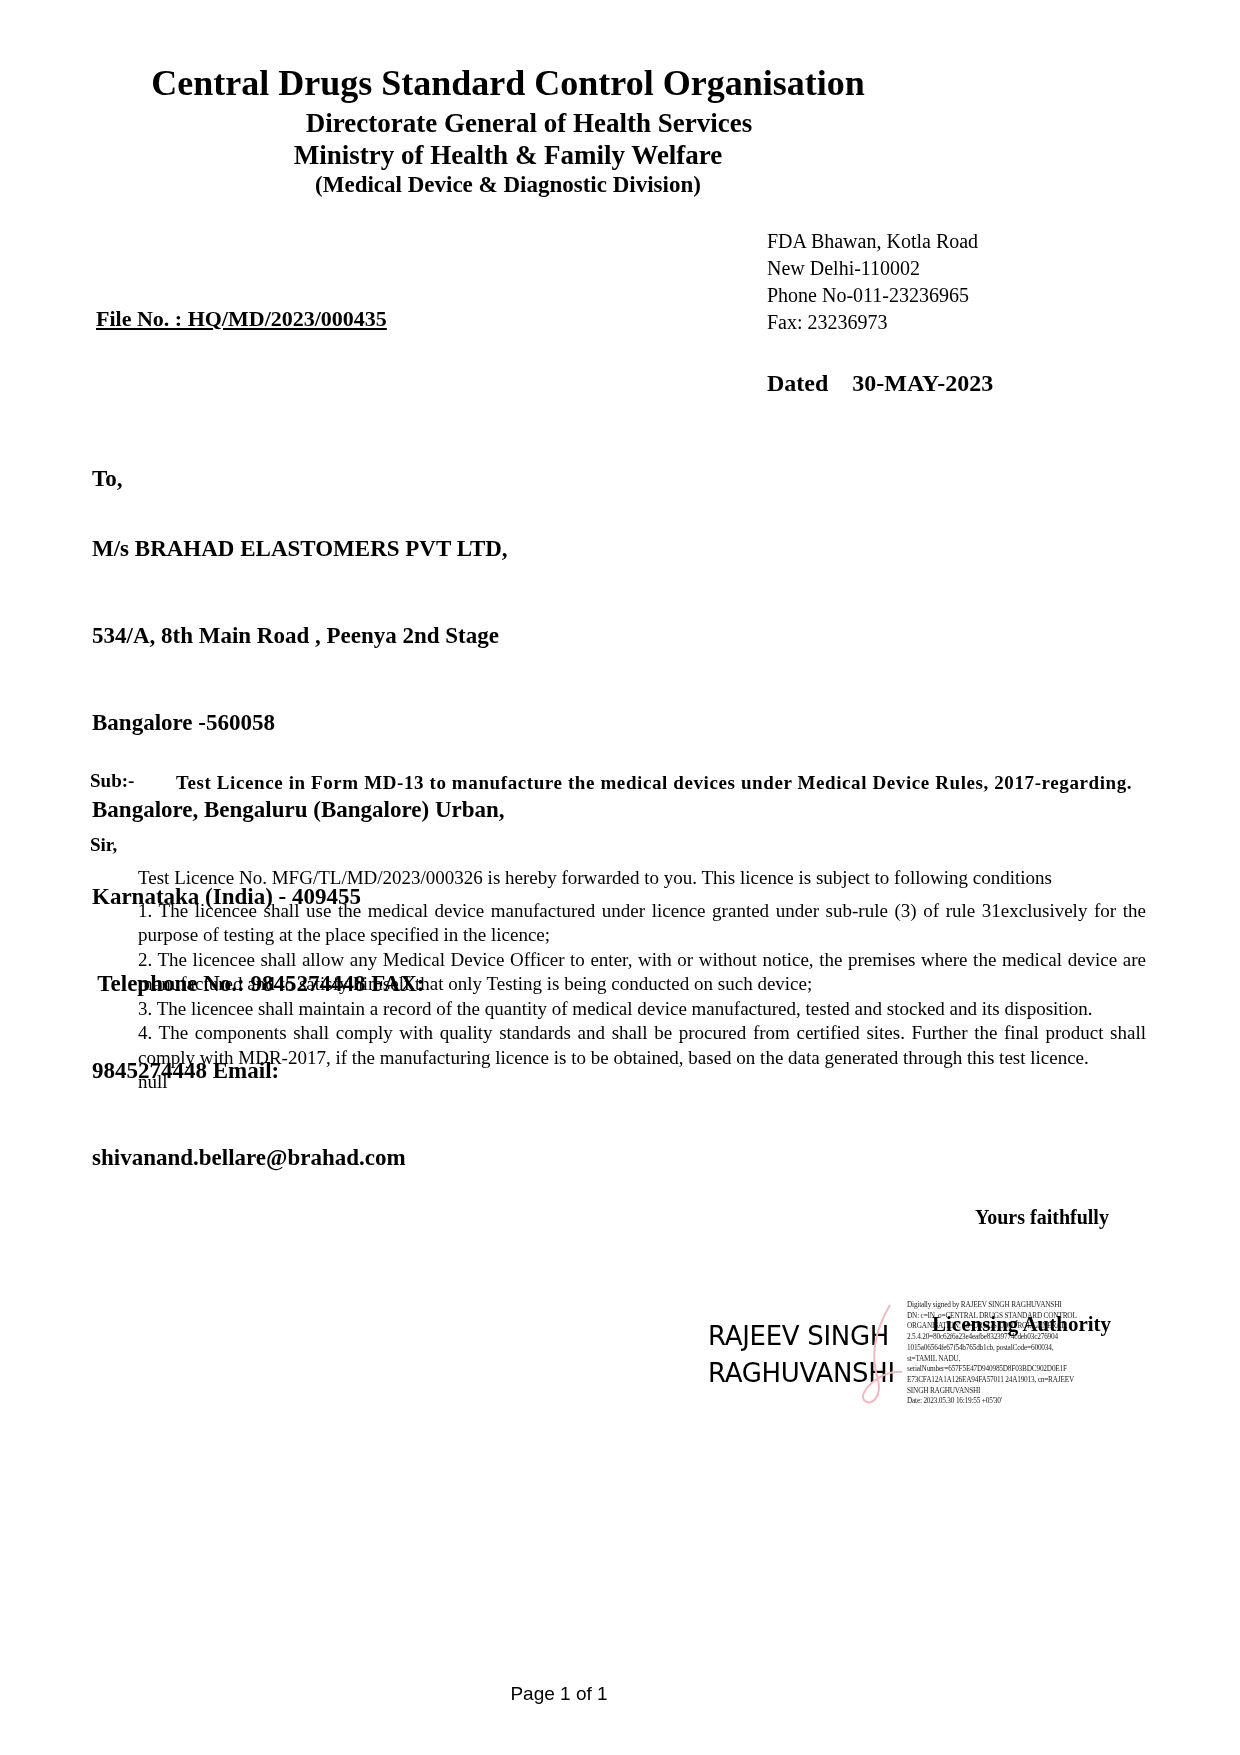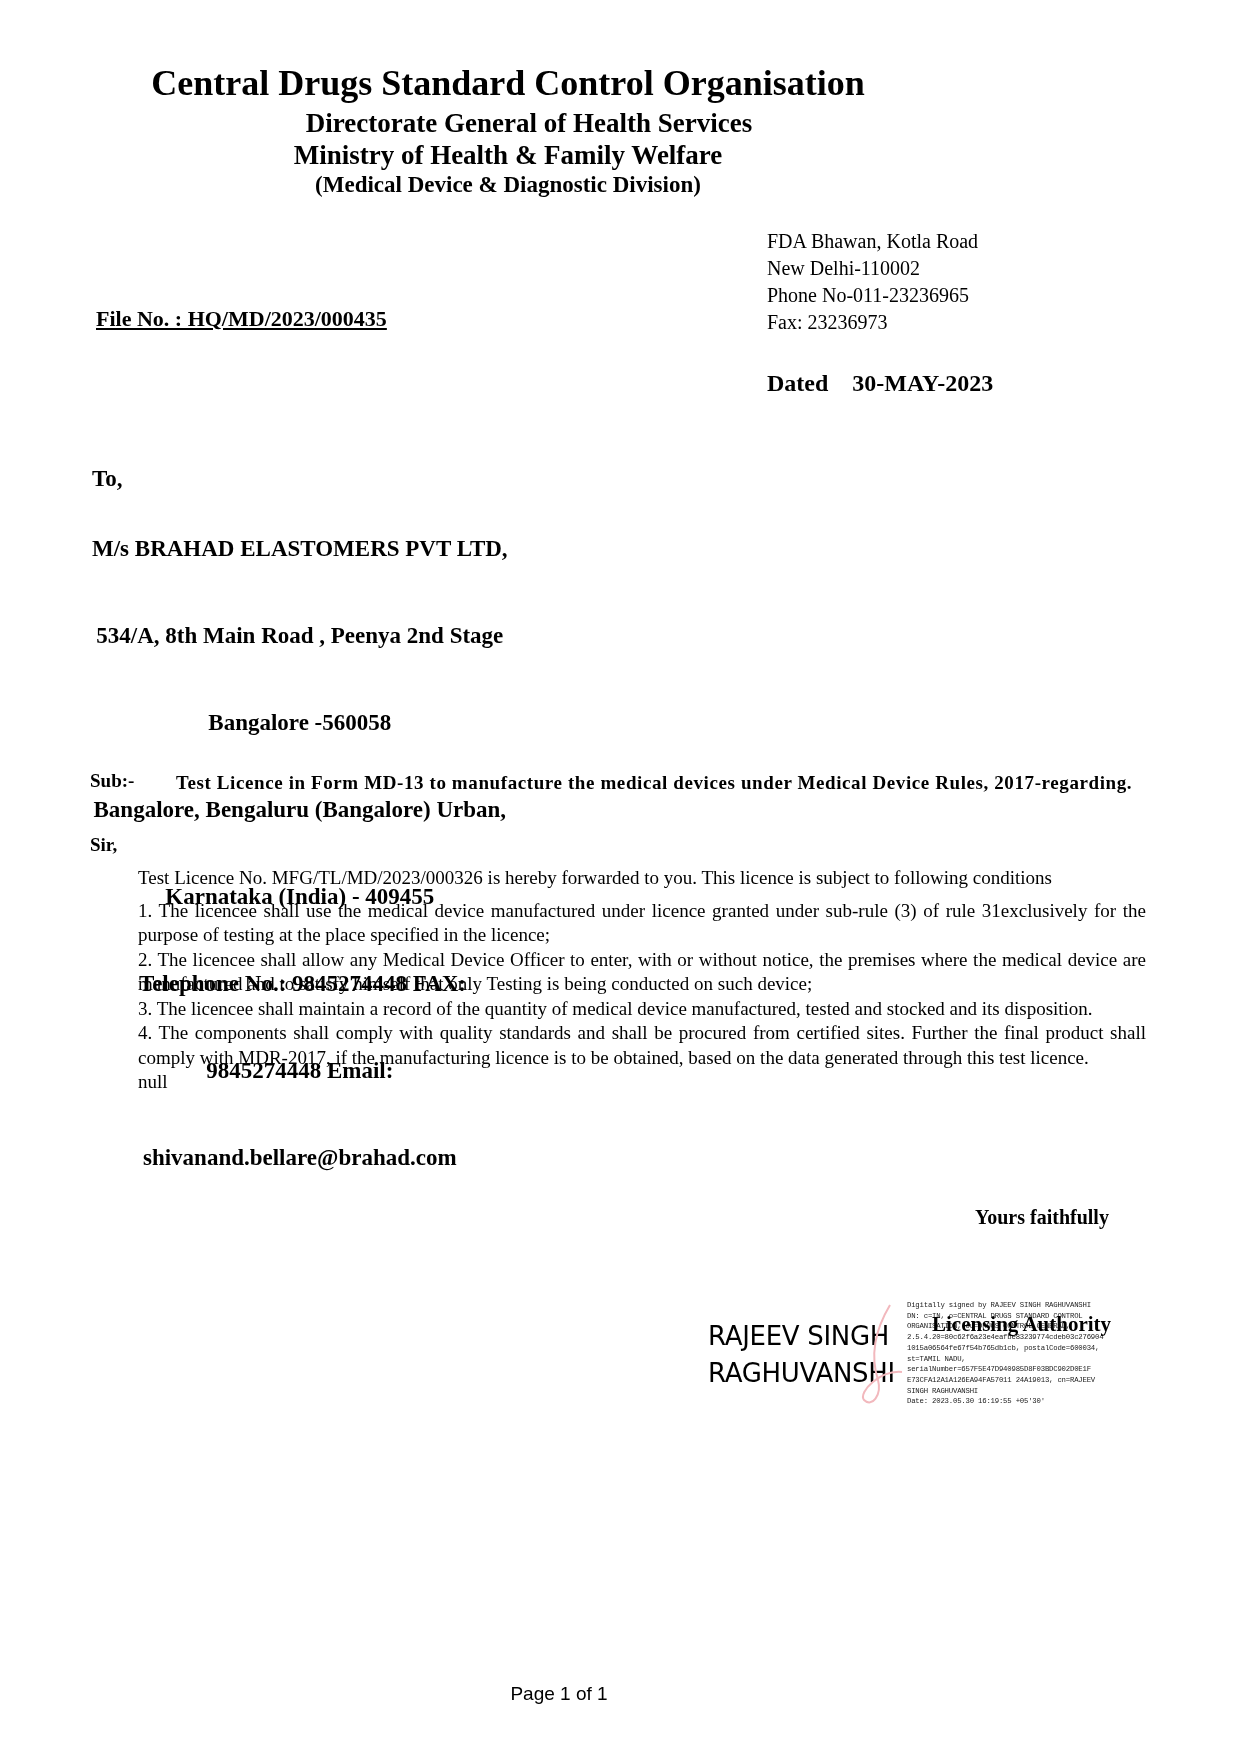--- a/index.html
+++ b/index.html
@@ -8,31 +8,31 @@
   .center { left: 0; width: 1016px; text-align: center; font-weight: bold; }
   .h1 { top: 62px; font-size: 36px; }
   .h2 { top: 108px; font-size: 27px; padding-left: 21px; }
   .h3 { top: 140px; font-size: 27px; }
   .h4 { top: 172px; font-size: 23px; }
   .addr { left: 767px; top: 228px; font-size: 20px; line-height: 27px; }
   .fileno { left: 96px; top: 306px; font-size: 22px; font-weight: bold; text-decoration: underline; }
   .dated { left: 767px; top: 370px; font-size: 24px; font-weight: bold; }
   .dated span.gap { display: inline-block; width: 24px; }
   .to { left: 92px; top: 418px; font-size: 23px; font-weight: bold; margin-top: 48px; }
-  .recipient { left: 92px; top: 476px; font-size: 23px; font-weight: bold; line-height: 29px; white-space: pre; text-align: center; }
+  .recipient { left: 92px; top: 476px; font-size: 23px; font-weight: bold; line-height: 29px; white-space: pre; }
   .sub-label { left: 90px; top: 770px; font-size: 19px; font-weight: bold; }
   .sub-text { left: 176px; top: 770px; width: 975px; font-size: 19px; font-weight: bold; line-height: 25px; letter-spacing: 0.6px; }
   .sir { left: 90px; top: 834px; font-size: 19px; font-weight: bold; }
   .body { left: 138px; top: 866px; width: 1008px; font-size: 19px; line-height: 24.5px; text-align: justify; }
   .body p { margin: 0; }
   .body p.intro { margin-bottom: 8px; }
   .yours { left: 975px; top: 1206px; font-size: 20px; font-weight: bold; }
   .sig-name { left: 708px; top: 1318px; font-family: "DejaVu Sans", sans-serif; font-size: 26px; line-height: 37px; letter-spacing: -0.3px; }
   .sig-mark { left: 850px; top: 1300px; width: 60px; height: 110px; }
-  .sig-details { left: 907px; top: 1300px; width: 230px; font-family: Liberation Mono, monospace; font-size: 7.3px; line-height: 10.7px; color: #222; letter-spacing: -0.2px; }
+  .sig-details { left: 907px; top: 1300px; width: 230px; font-family: Liberation Serif, serif; font-size: 7.3px; line-height: 10.7px; color: #222; letter-spacing: -0.2px; }
   .lic-auth { left: 932px; top: 1312px; font-size: 21px; font-weight: bold; }
   .footer { left: 0; width: 1118px; top: 1683px; text-align: center; font-family: "Liberation Sans", sans-serif; font-size: 19px; }
 </style>
 </head>
 <body>
 
 <div>
   <div class="abs center h1">Central Drugs Standard Control Organisation</div>
   <div class="abs center h2">Directorate General of Health Services</div>
   <div class="abs center h3">Ministry of Health &amp; Family Welfare</div>

